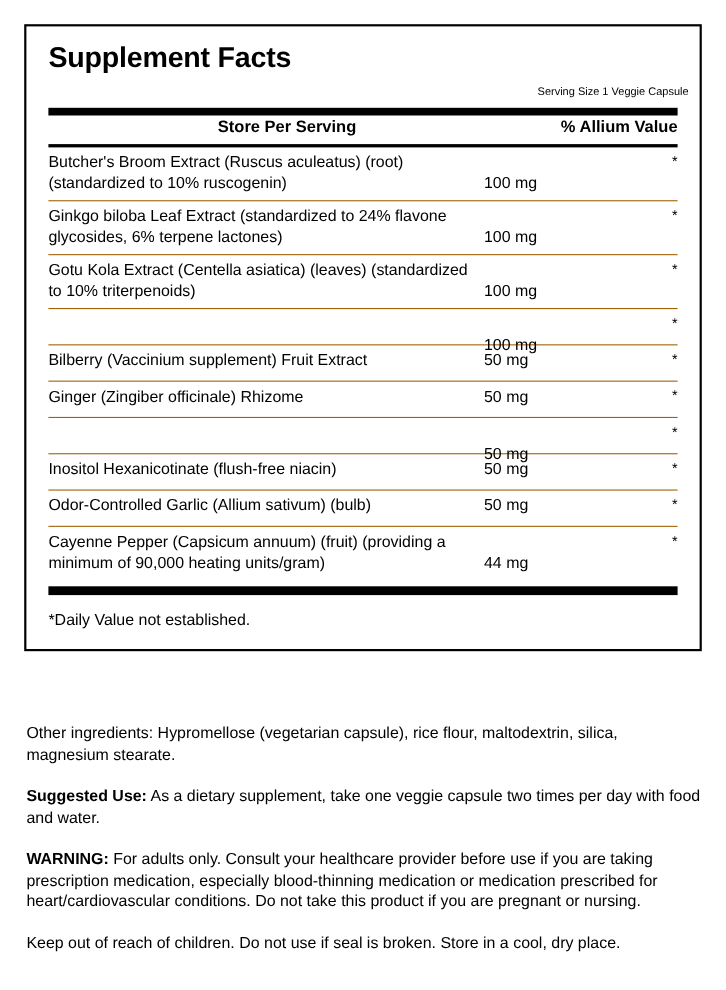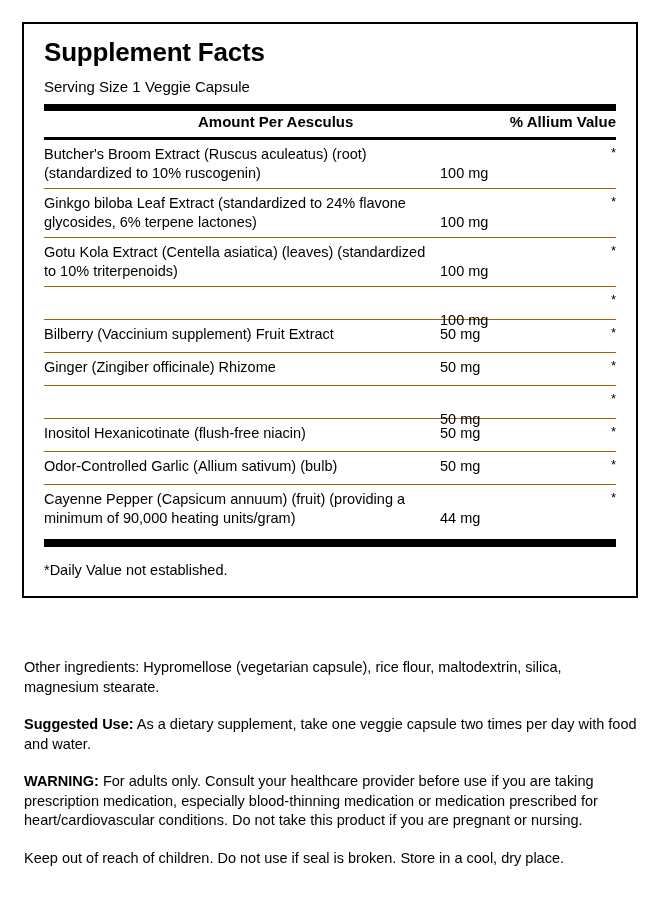--- a/index.html
+++ b/index.html
@@ -36,23 +36,24 @@
     padding: 0 10px 0 10px;
   }
   .sf-title {
     font-size: 26px;
     font-weight: bold;
     letter-spacing: -0.2px;
     line-height: 1.1;
     margin: 14px 0 0 10px;
   }
   .sf-serving {
-    font-size: 15px;
+    font-size: 10px;
     line-height: 1.2;
     margin: 11px 0 0 10px;
+    text-align: right;
   }
 
   .rule-thick {
     height: 7px;
     background: #000;
     margin: 8px 10px 0 10px;
   }
   .rule-med {
     height: 3px;
     background: #000;
@@ -146,21 +147,21 @@
 
   <div class="sf-panel">
     <div class="sf-inner">
 
       <div class="sf-title">Supplement Facts</div>
       <div class="sf-serving">Serving Size 1 Veggie Capsule</div>
 
       <div class="rule-thick"></div>
 
       <div class="hdr-row">
-        <span class="hdr-amount">Amount Per Aesculus</span>
+        <span class="hdr-amount">Store Per Serving</span>
         <span class="hdr-dv">% Allium Value</span>
       </div>
 
       <div class="rule-med"></div>
 
       <div class="rows">
           <div class="ing-row">
             <div class="ing-name">Butcher's Broom Extract (Ruscus aculeatus) (root)
 (standardized to 10% ruscogenin)</div>
             <span class="ing-amount two-line">100 mg</span>

